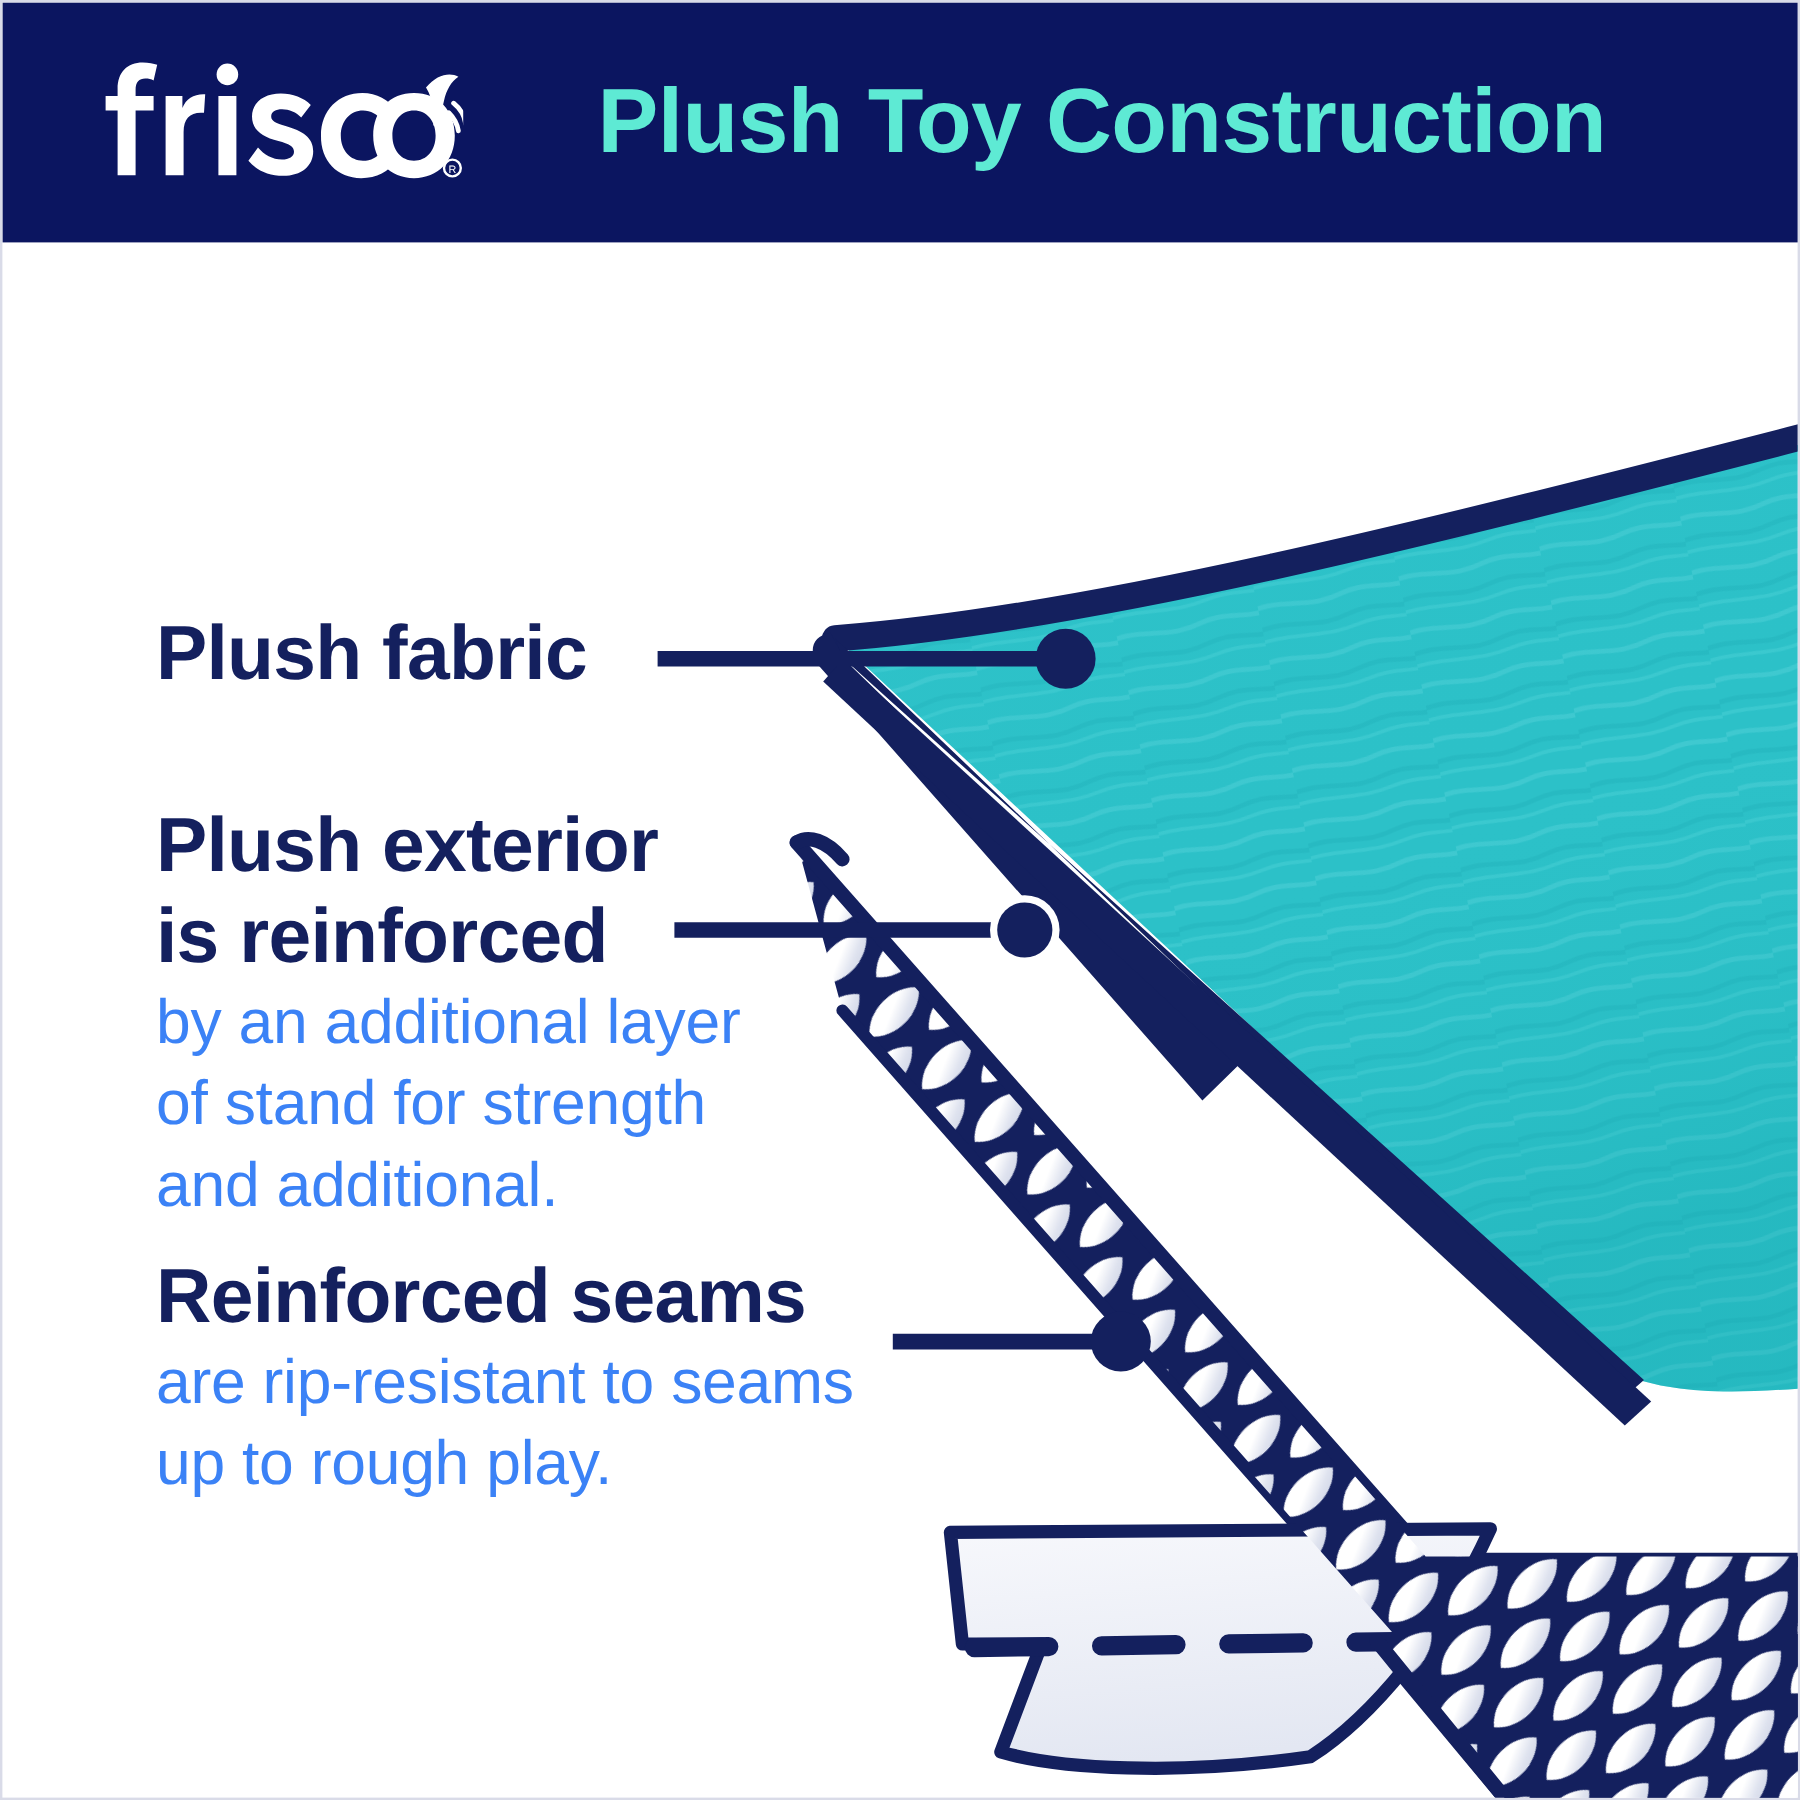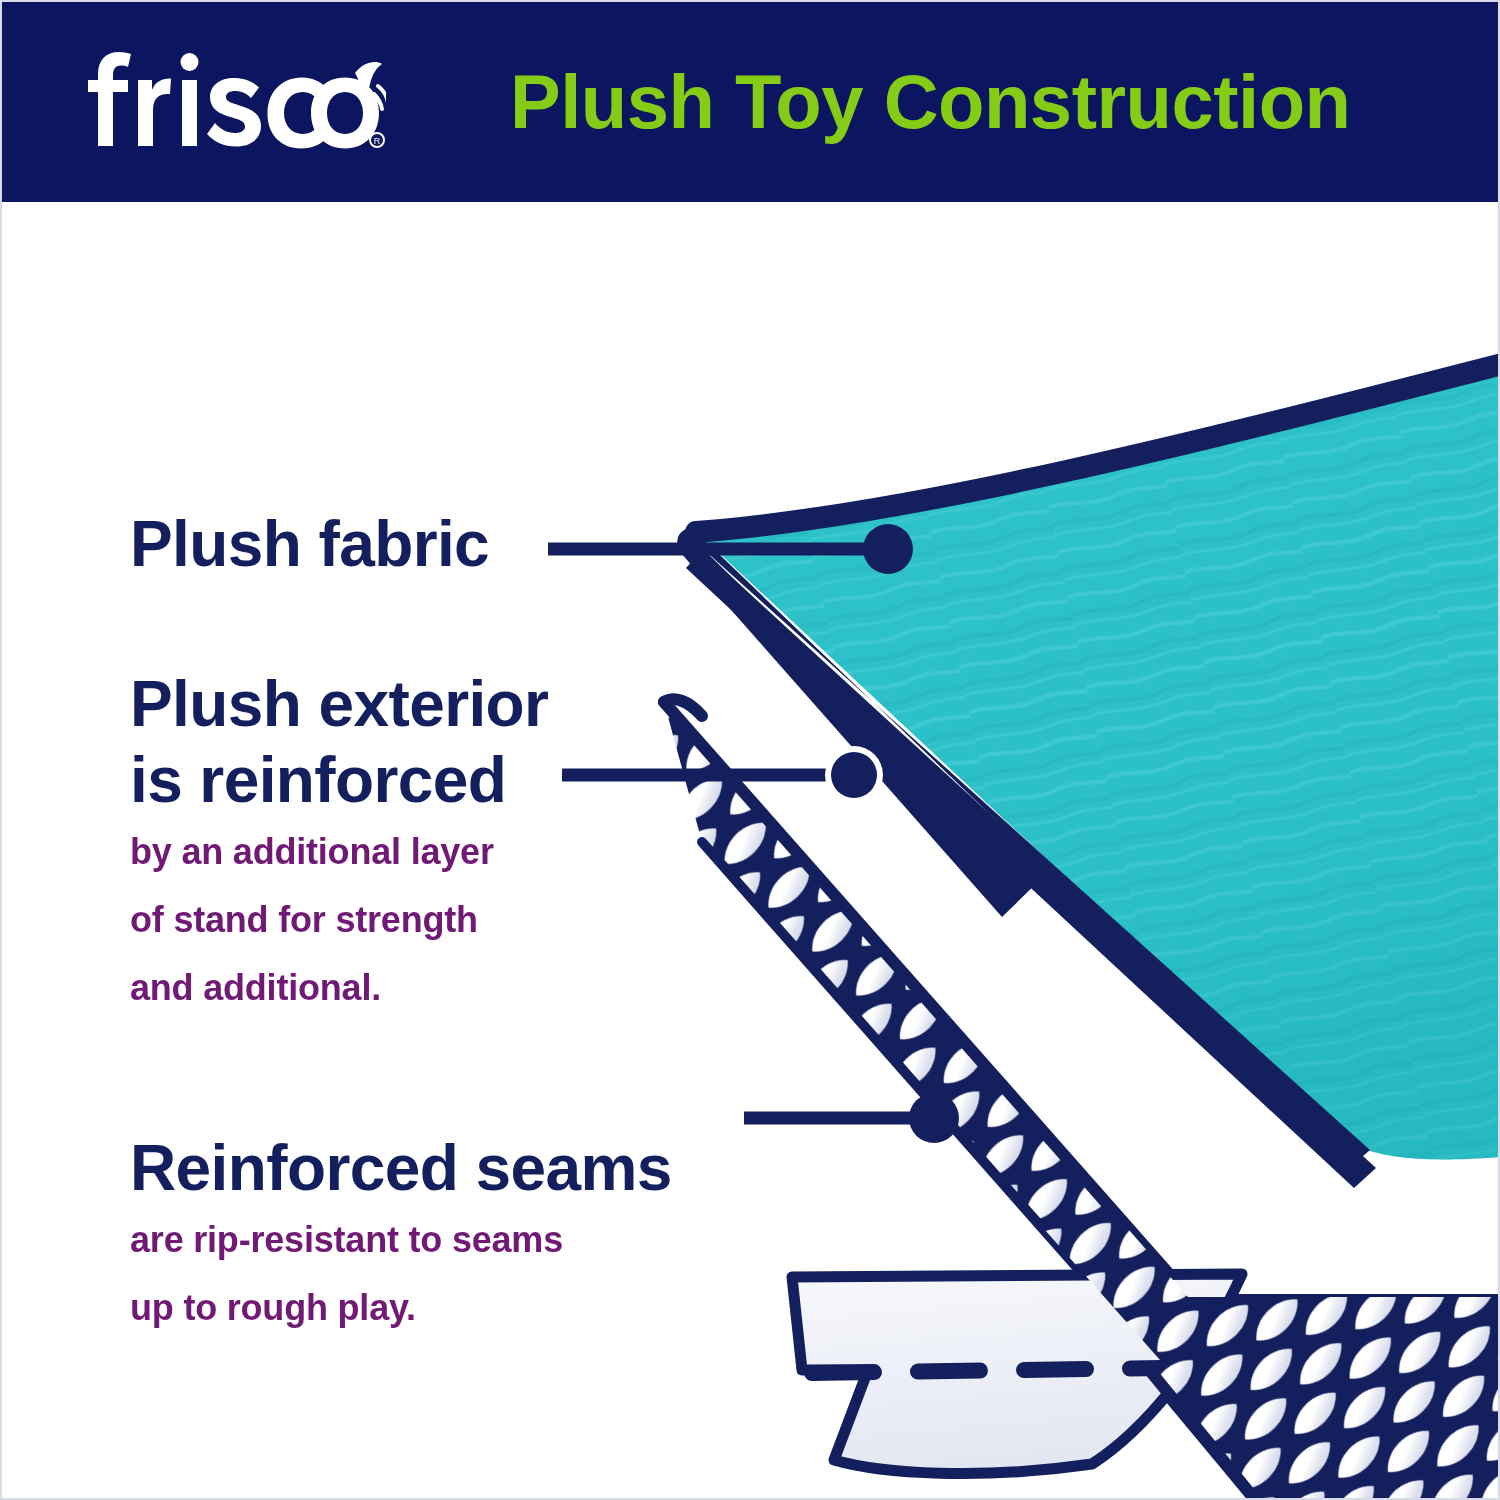--- a/index.html
+++ b/index.html
@@ -32,23 +32,23 @@
     position: absolute;
     left: 84px;
     top: 48px;
     width: 300px;
     height: 104px;
   }
   #brand-logo svg { display:block; }
 
   #header-title {
     position: absolute;
-    left: 508px;
+    left: 496px;
     top: 46px;
-    color: #84cc16;
+    color: #5eead4;
     font-size: 76px;
     font-weight: bold;
     letter-spacing: -0.5px;
     line-height: 108px;
     white-space: nowrap;
     font-family: "Liberation Sans", sans-serif;
   }
 
   
   #illustration {
@@ -67,31 +67,31 @@
   }
   .label-head {
     font-size: 64px;
     font-weight: bold;
     line-height: 76px;
     letter-spacing: -0.6px;
     color: #14205e;
     white-space: nowrap;
   }
   .label-body {
-    font-size: 36px;
-    font-weight: bold;
+    font-size: 52px;
+    font-weight: normal;
     line-height: 68px;
     letter-spacing: -0.2px;
-    color: #701a75;
+    color: #3b82f6;
     white-space: nowrap;
   }
 
   #label-plush-fabric  { left: 128px; top: 504px; }
   #label-plush-ext     { left: 128px; top: 664px; }
-  #label-seams         { left: 128px; top: 1128px; }
+  #label-seams         { left: 128px; top: 1040px; }
 </style>
 </head>
 <body>
 
 <div id="page">
 
   <div id="header-bar">
 
     <div id="brand-logo">
       <svg width="300" height="104" viewBox="0 0 300 104" xmlns="http://www.w3.org/2000/svg">

